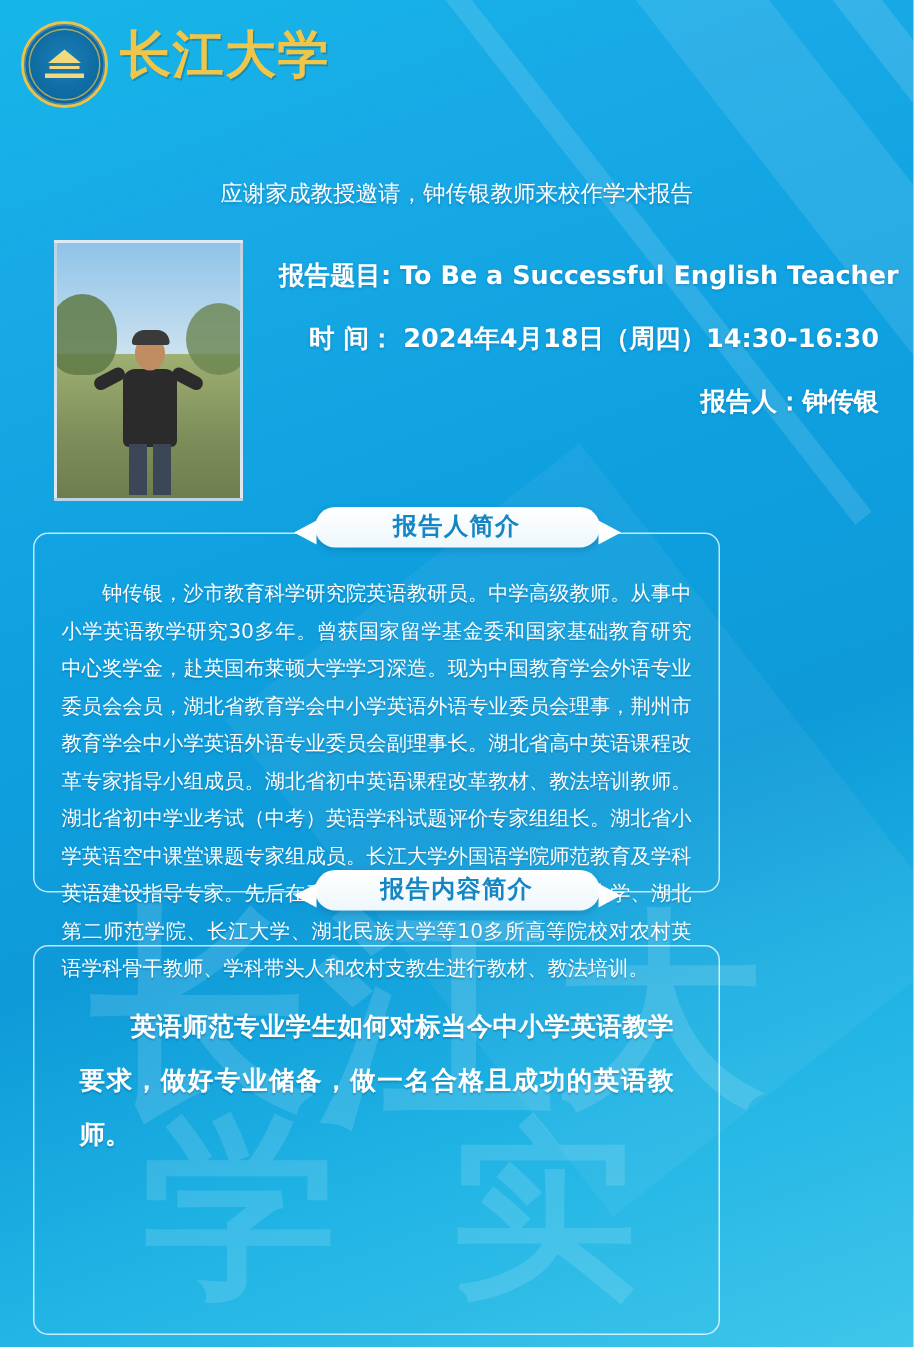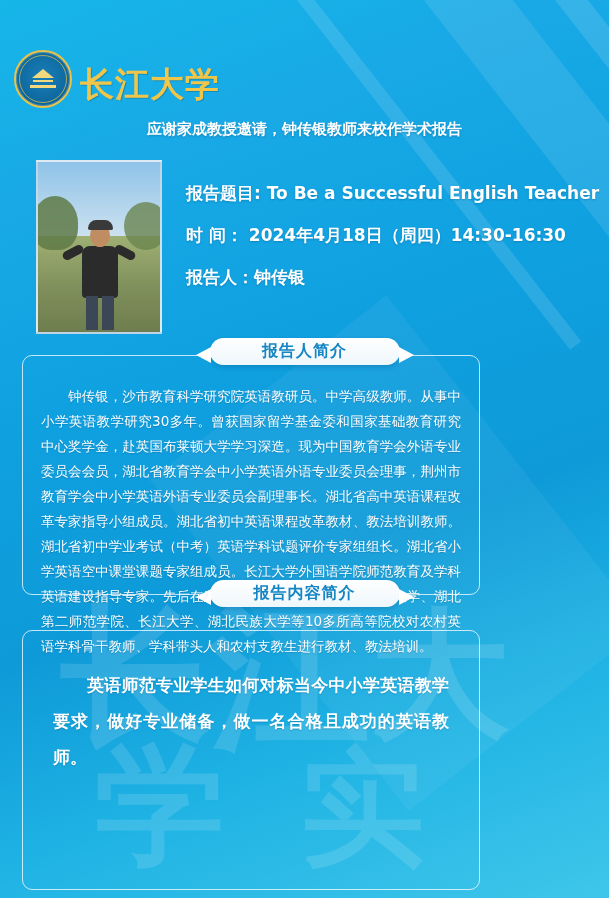--- a/index.html
+++ b/index.html
@@ -48,23 +48,22 @@
   .wm3 { left: 370px; top: 604px; font-size: 140px; }
   .wm4 { left: 95px;  top: 740px; font-size: 130px; }
   .wm5 { left: 300px; top: 745px; font-size: 125px; }
 
   
   .logo-row {
     position: absolute;
     left: 14px;
     top: 14px;
     display: flex;
-    align-items: flex-end;
+    align-items: flex-start;
     gap: 8px;
-    margin-top: 36px;
   }
   .logo-seal {
     width: 54px;
     height: 54px;
     border-radius: 50%;
     border: 2px solid #e9c34a;
     background: radial-gradient(circle at 50% 45%, #1a7fb8 0%, #0e6aa0 60%, #0b5a8c 100%);
     position: relative;
     box-shadow: 0 0 0 1px rgba(255,255,255,0.25) inset;
   }
@@ -120,21 +119,21 @@
     letter-spacing: 1px;
     text-shadow: 1px 2px 3px rgba(0,60,100,0.35);
   }
   .sub-title {
     position: absolute;
     left: 0;
     right: 0;
     top: 120px;
     text-align: center;
     font-family: "DejaVu Sans", sans-serif;
-    font-weight: bold;
+    font-weight: normal;
     font-size: 15px;
     color: #ffffff;
     text-shadow: 0 1px 2px rgba(0,60,100,0.3);
   }
 
   
   .photo {
     position: absolute;
     left: 36px;
     top: 160px;
@@ -154,23 +153,24 @@
   .photo .person-body { position:absolute; left:44px; top:84px; width:36px; height:52px; background:#2b2b2b; border-radius:8px 8px 4px 4px; }
   .photo .arm-l { position:absolute; left:24px; top:86px; width:22px; height:9px; background:#2b2b2b; transform: rotate(-28deg); border-radius:5px; }
   .photo .arm-r { position:absolute; left:76px; top:86px; width:22px; height:9px; background:#2b2b2b; transform: rotate(28deg); border-radius:5px; }
   .photo .leg-l { position:absolute; left:48px; top:134px; width:12px; height:34px; background:#3b4656; }
   .photo .leg-r { position:absolute; left:64px; top:134px; width:12px; height:34px; background:#3b4656; }
 
   
   .info {
     position: absolute;
     left: 186px;
-    top: 182px;
+    top: 172px;
     width: 400px;
     color: #ffffff;
+    text-align: right;
   }
   .info-line {
     font-family: "DejaVu Sans", sans-serif;
     font-weight: bold;
     font-size: 17px;
     margin-bottom: 19px;
     text-shadow: 0 1px 2px rgba(0,60,100,0.28);
     white-space: nowrap;
   }
 

